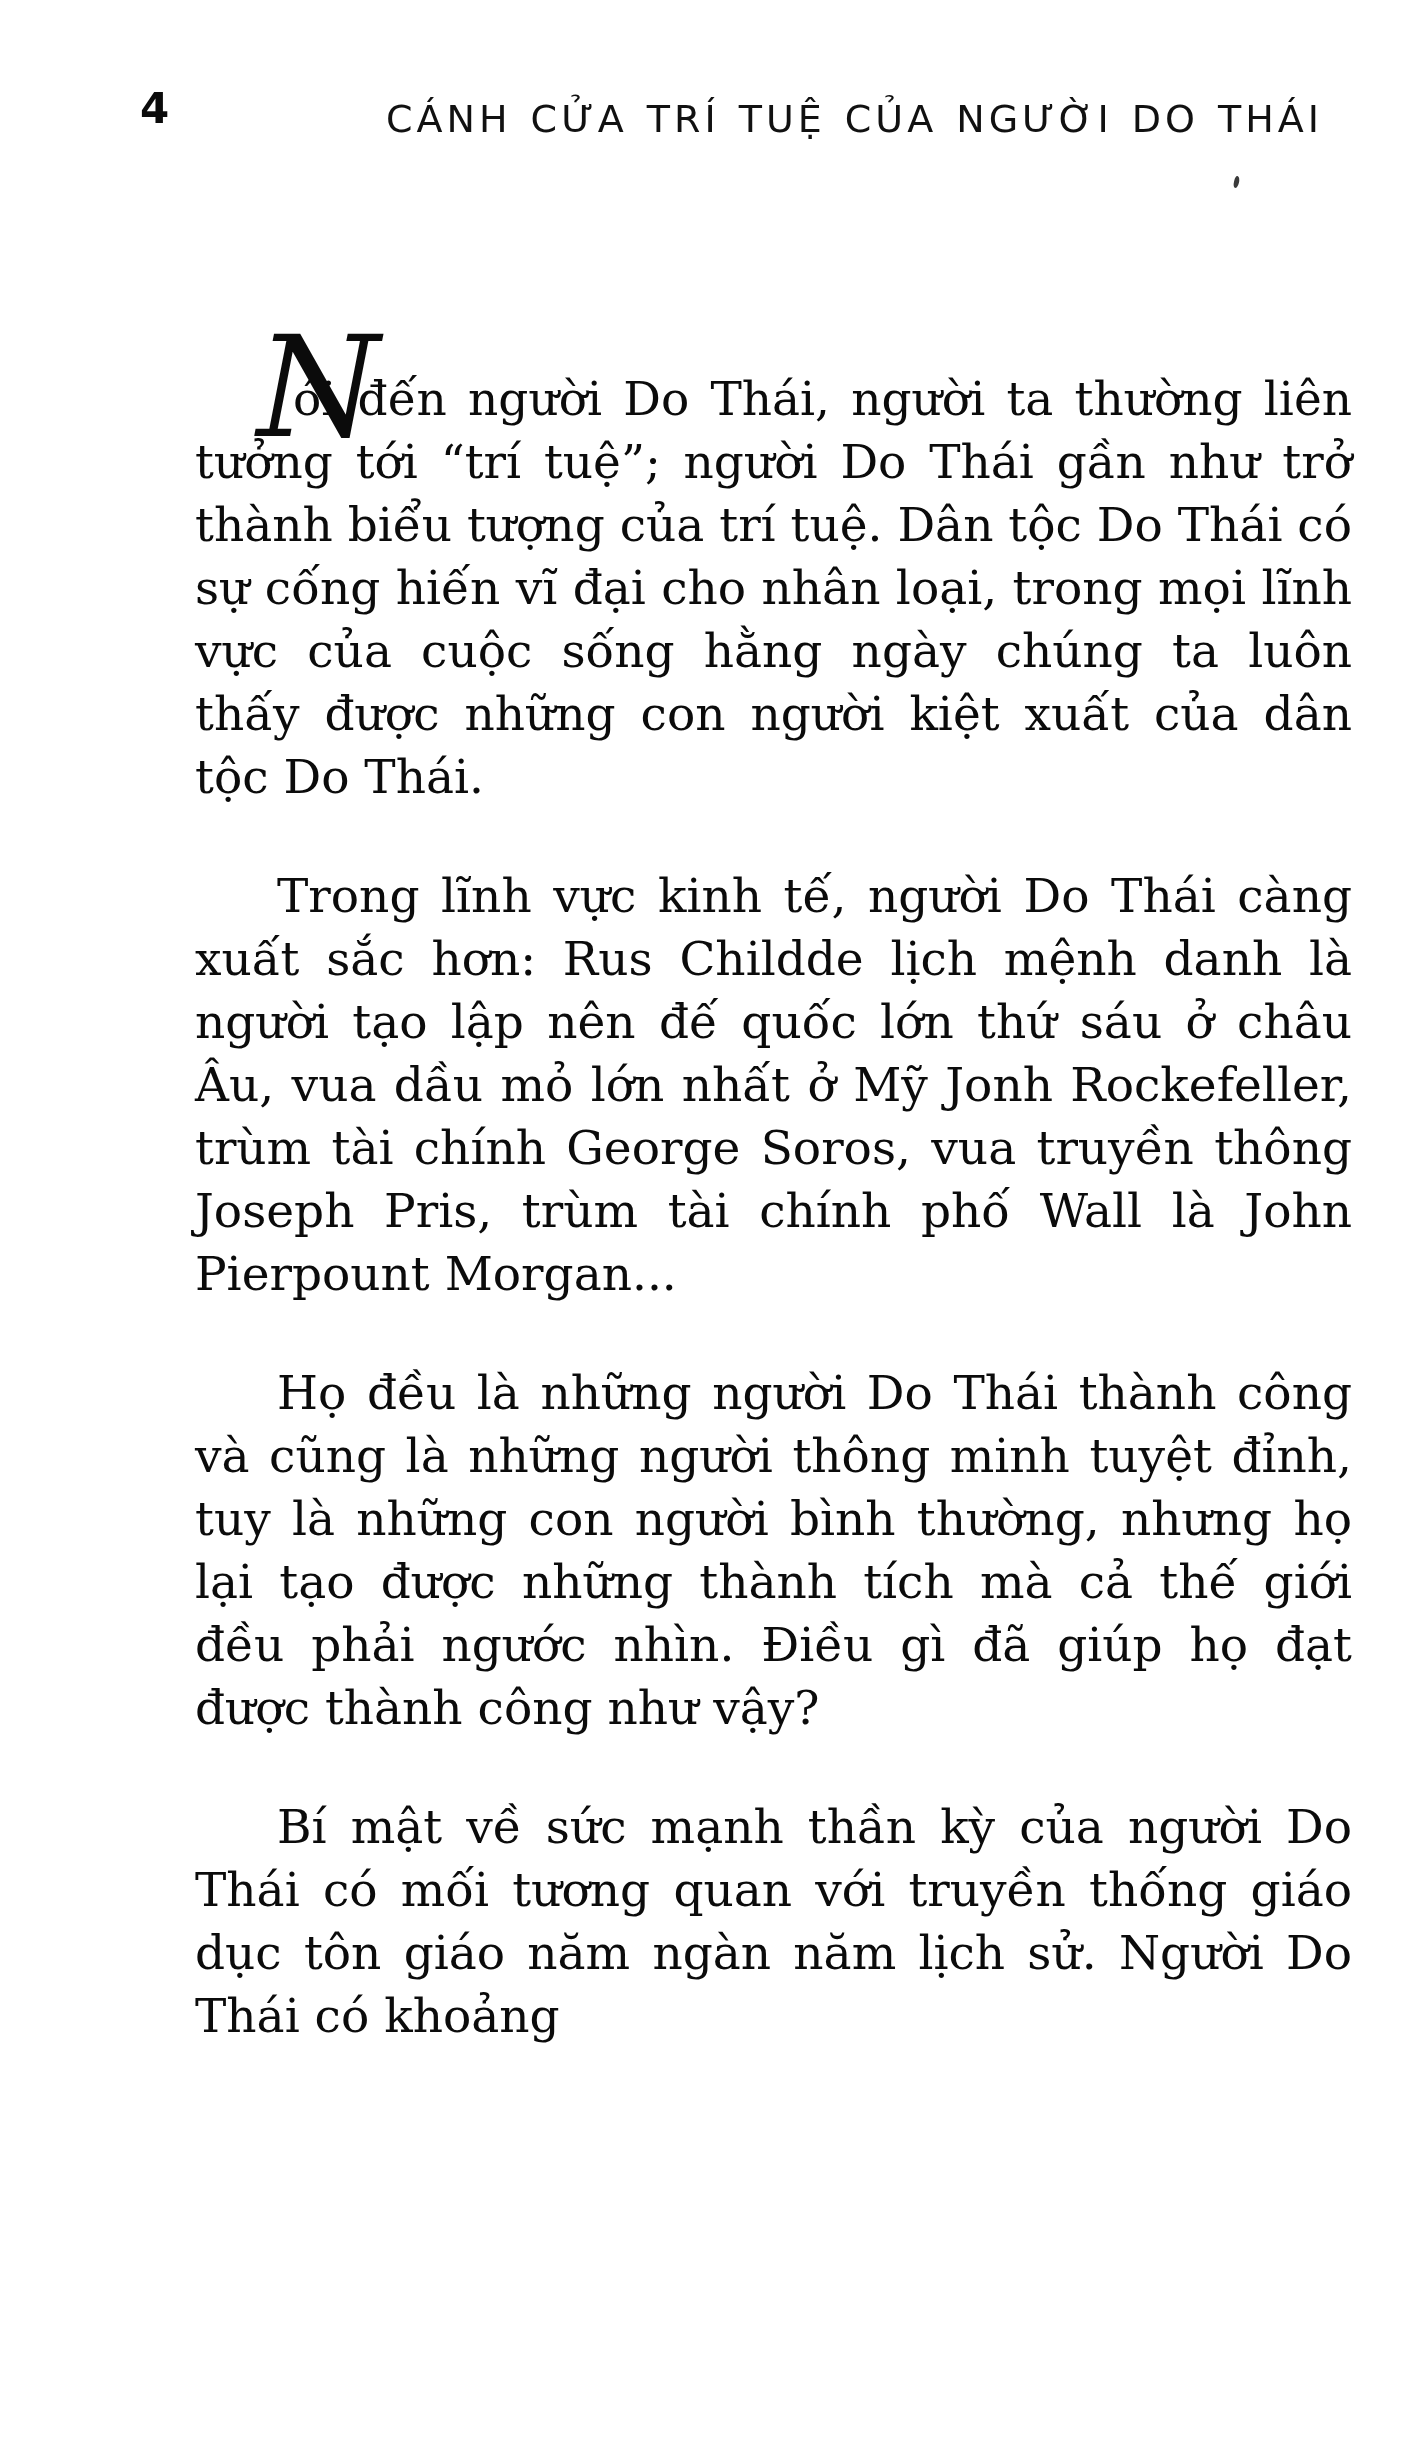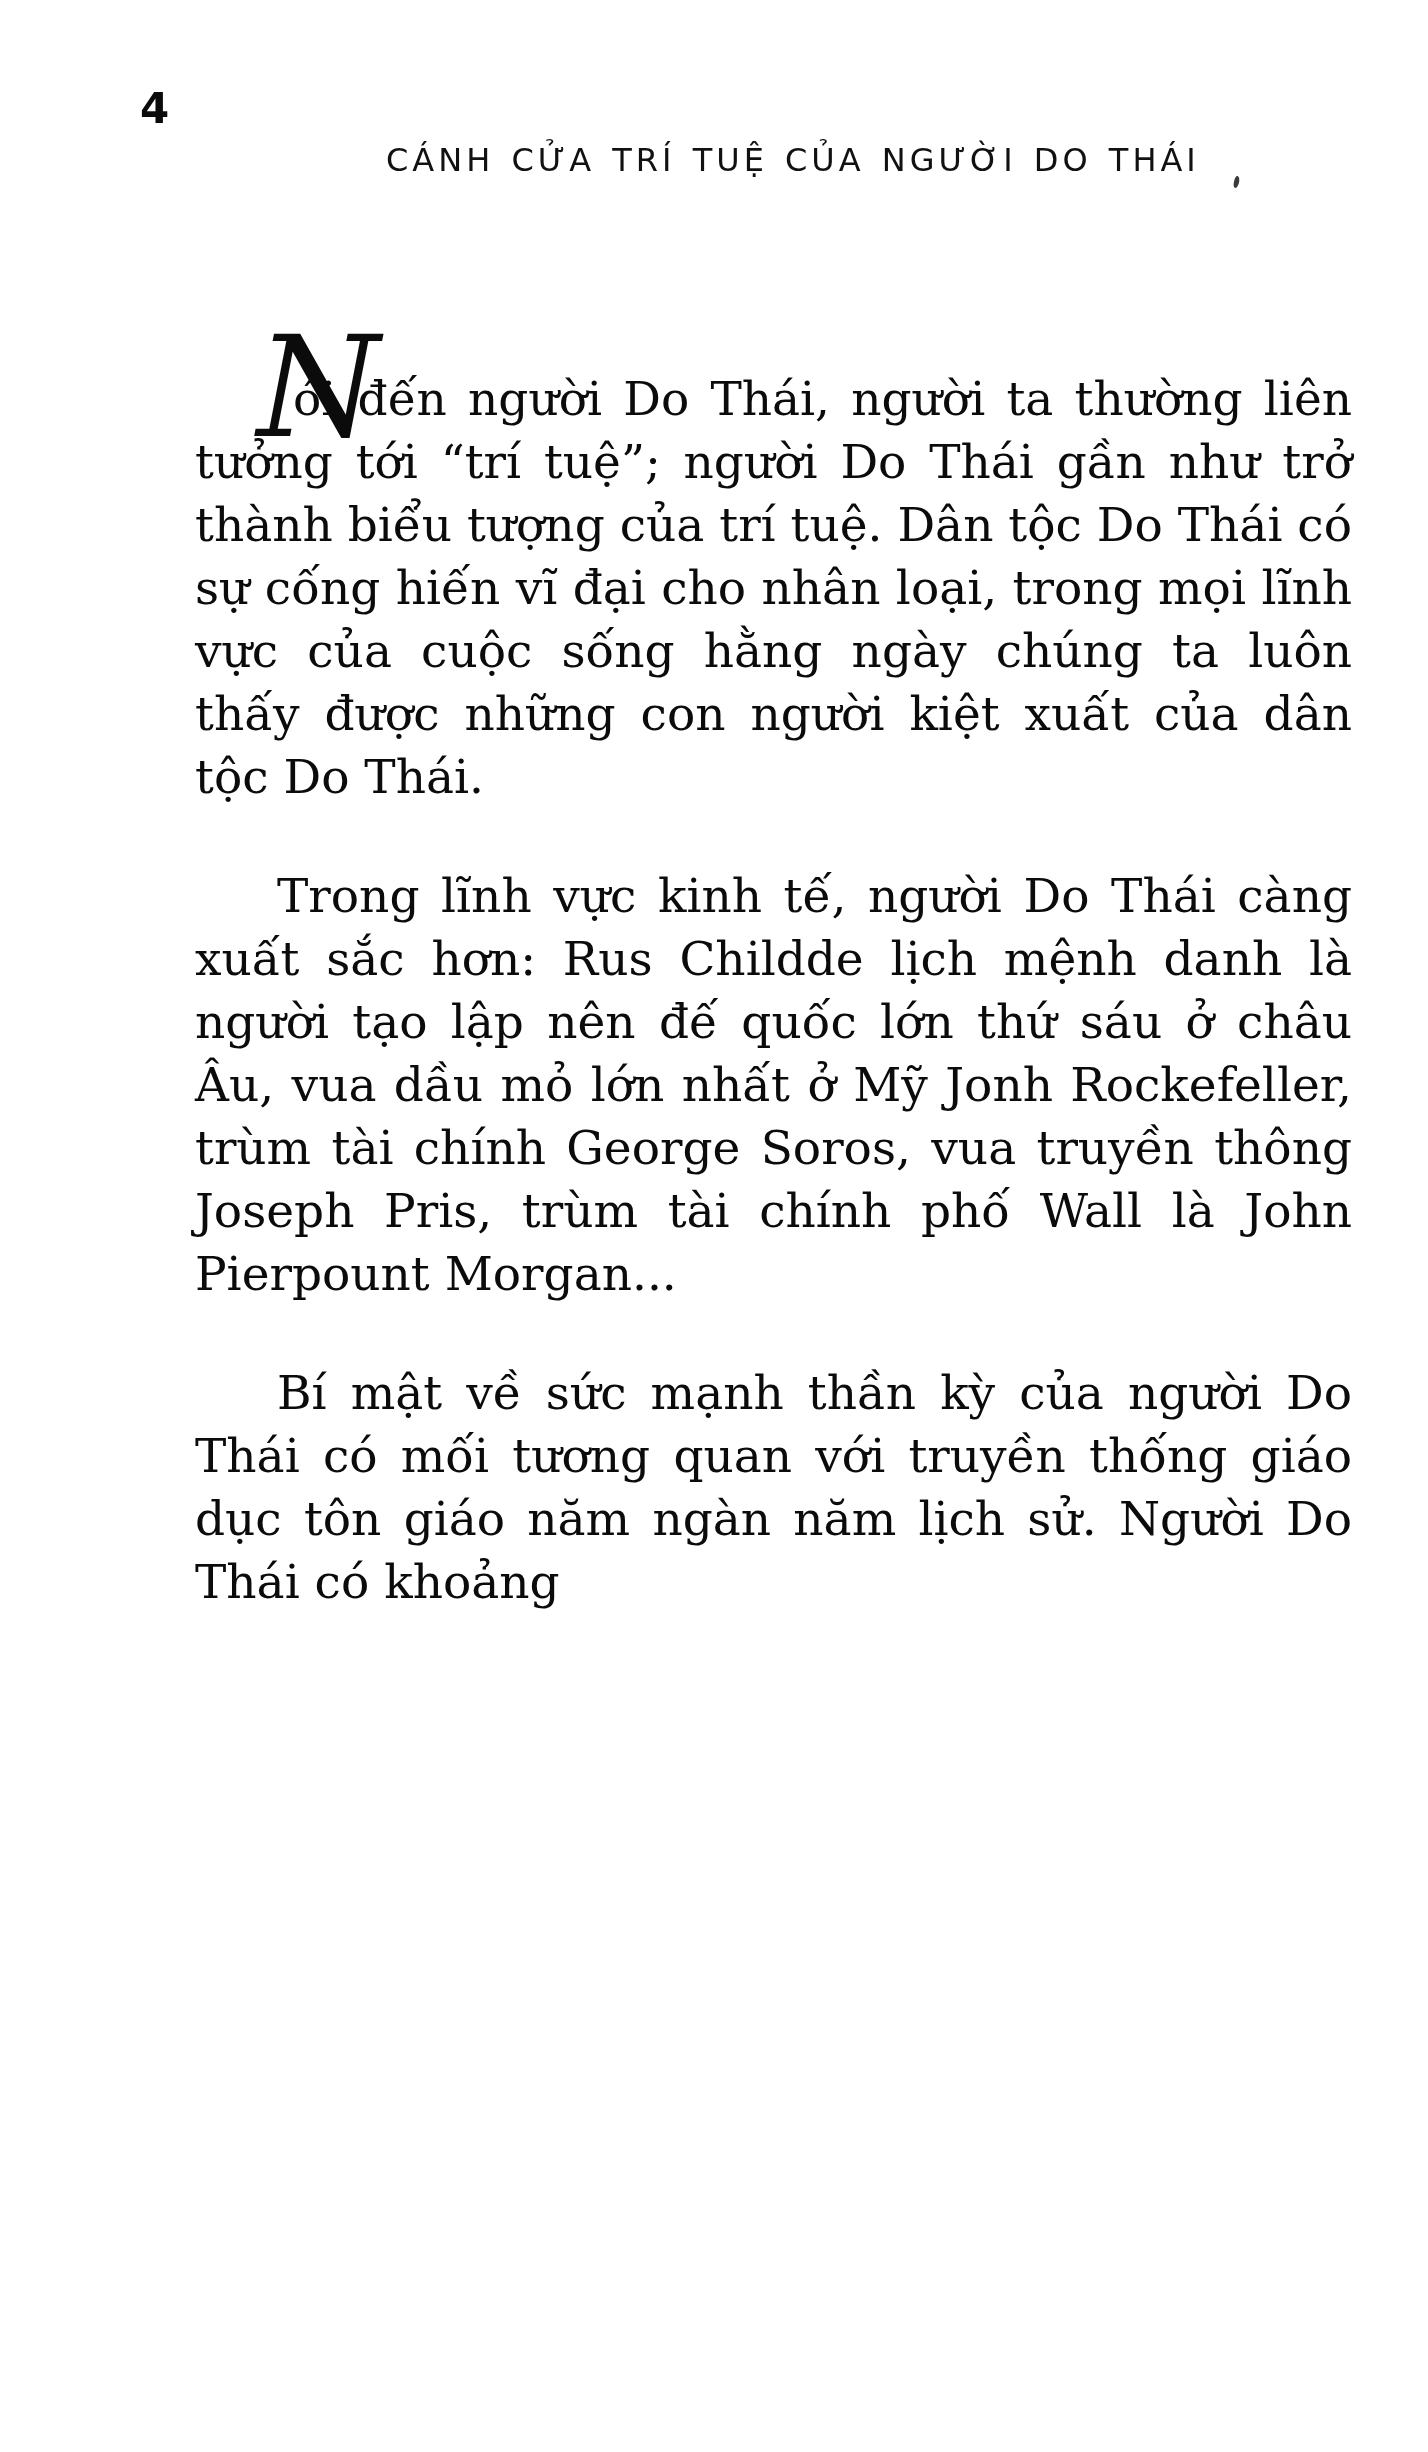--- a/index.html
+++ b/index.html
@@ -23,27 +23,26 @@
     font-size: 42px;
     line-height: 1;
     letter-spacing: 0;
   }
   .running-title {
     position: absolute;
     left: 386px;
     top: 100px;
     font-family: "DejaVu Sans", "Liberation Sans", sans-serif;
     font-weight: normal;
-    font-size: 32px;
+    font-size: 38px;
     line-height: 1;
     letter-spacing: 4px;
     word-spacing: 3px;
     white-space: nowrap;
     color: #111111;
-    margin-top: 44px;
   }
   .ink-speck {
     position: absolute;
     left: 1234px;
     top: 176px;
     width: 5px;
     height: 12px;
     background: #3a3a3a;
     border-radius: 45% 55% 50% 50%;
     transform: rotate(14deg);
@@ -92,17 +91,18 @@
 
   <div class="text-block">
 
     <p class="opening">
       <span class="drop-cap">N</span><span>ói đến người Do Thái, người ta thường liên tưởng tới “trí tuệ”; người Do Thái gần như trở thành biểu tượng của trí tuệ. Dân tộc Do Thái có sự cống hiến vĩ đại cho nhân loại, trong mọi lĩnh vực của cuộc sống hằng ngày chúng ta luôn thấy được những con người kiệt xuất của dân tộc Do Thái.</span>
     </p>
 
 
     <p>Trong lĩnh vực kinh tế, người Do Thái càng xuất sắc hơn: Rus Childde lịch mệnh danh là người tạo lập nên đế quốc lớn thứ sáu ở châu Âu, vua dầu mỏ lớn nhất ở Mỹ Jonh Rockefeller, trùm tài chính George Soros, vua truyền thông Joseph Pris, trùm tài chính phố Wall là John Pierpount Morgan...</p>
 
+    <p>Họ đều là những người Do Thái thành công và cũng là những người thông minh tuyệt đỉnh, tuy là những con người bình thường, nhưng họ lại tạo được những thành tích mà cả thế giới đều phải ngước nhìn. Điều gì đã giúp họ đạt được thành công như vậy?</p>
 
     <p>Bí mật về sức mạnh thần kỳ của người Do Thái có mối tương quan với truyền thống giáo dục tôn giáo năm ngàn năm lịch sử. Người Do Thái có khoảng</p>
 
   </div>
 </div>
 
 </body></html>

